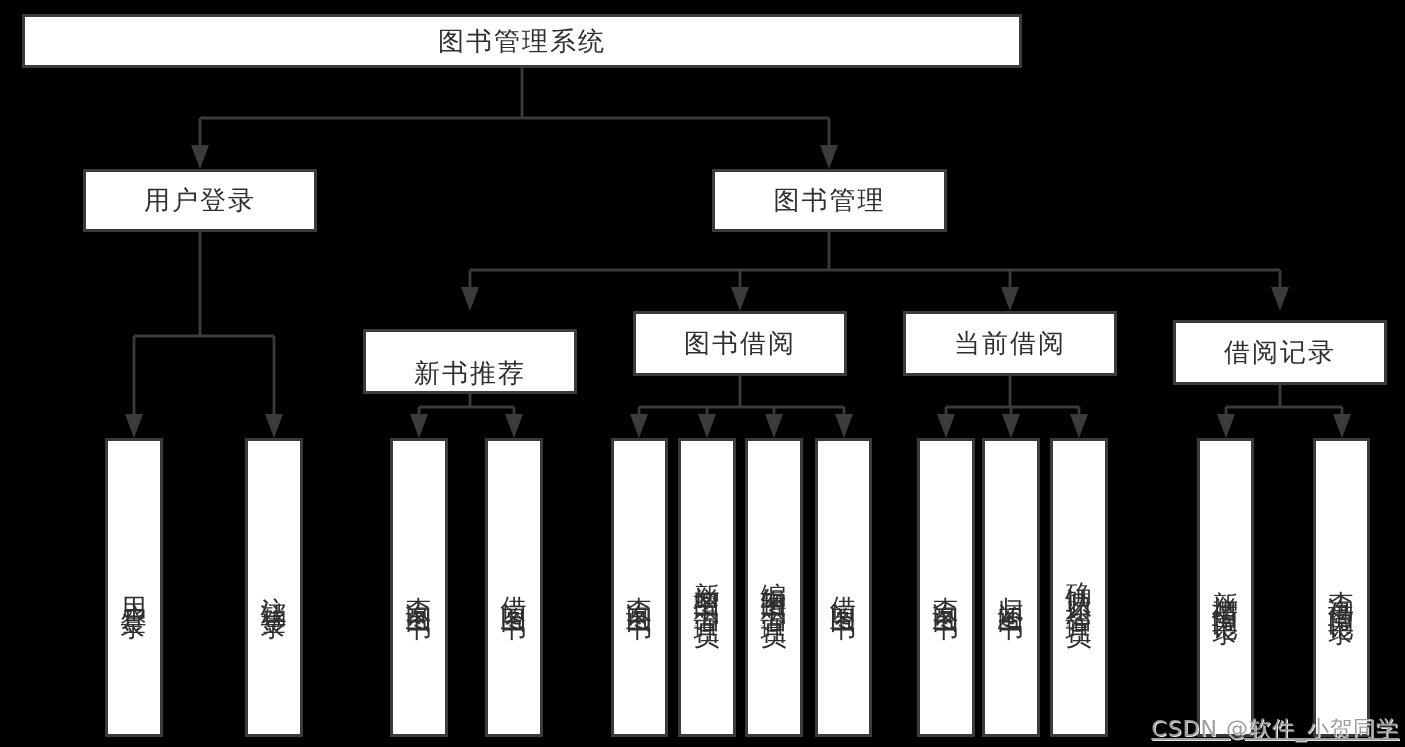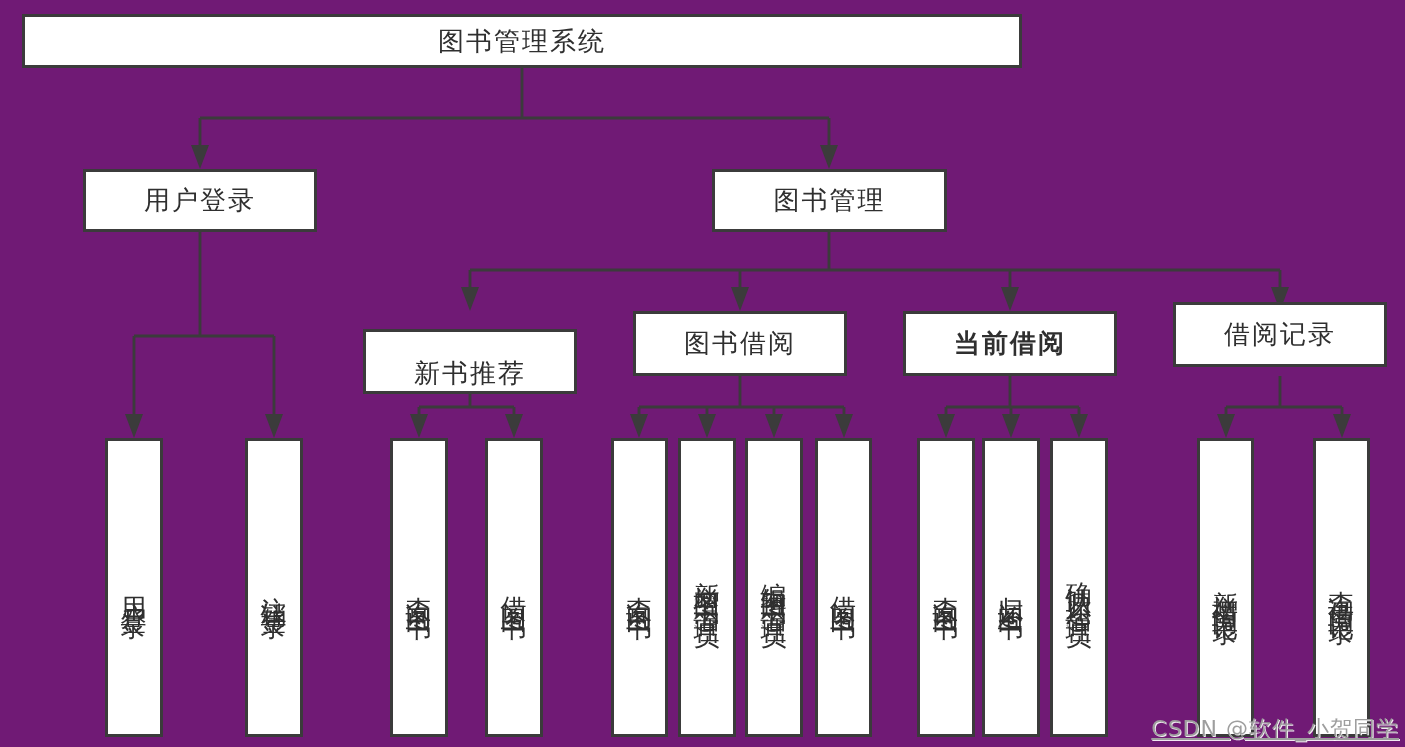--- a/index.html
+++ b/index.html
@@ -4,21 +4,21 @@
 <style>
   :root{
     --line:#3b3b3b;
     --text:#2f2f2f;
     --wm:#9e9e9e;
   }
   html,body{margin:0;padding:0;background:#ffffff;}
   #stage{
     position:relative;
     width:1405px;height:747px;
-    background:#701a75;
+    background:#000000;
     overflow:hidden;
     font-family:"DejaVu Sans","Liberation Sans",sans-serif;
     color:var(--text);
   }
   #wires{position:absolute;left:0;top:0;width:1405px;height:747px;}
   .box{
     position:absolute;
     box-sizing:border-box;
     border:3px solid var(--line);
     background:#fff;
@@ -118,24 +118,24 @@
   <div class="box" style="left:712px;top:169px;width:235px;height:63px;align-items:center;">
     <span>图书管理</span>
   </div>
 
   <div class="box" style="left:363px;top:329px;width:214px;height:65px;align-items:flex-end;">
     <span>新书推荐</span>
   </div>
   <div class="box" style="left:633px;top:311px;width:214px;height:65px;font-family:Liberation Mono, monospace;">
     <span>图书借阅</span>
   </div>
-  <div class="box" style="left:903px;top:311px;width:214px;height:65px;font-weight:bold;">
+  <div class="box" style="left:903px;top:311px;width:214px;height:65px;">
     <span>当前借阅</span>
   </div>
-  <div class="box" style="left:1173px;top:302px;width:214px;height:65px;">
+  <div class="box" style="left:1173px;top:320px;width:214px;height:65px;">
     <span>借阅记录</span>
   </div>
 
   <div class="leaf" style="left:105px;width:58px;">
     <span>用户登录</span>
   </div>
   <div class="leaf" style="left:245px;width:58px;">
     <span>注销登录</span>
   </div>
 

